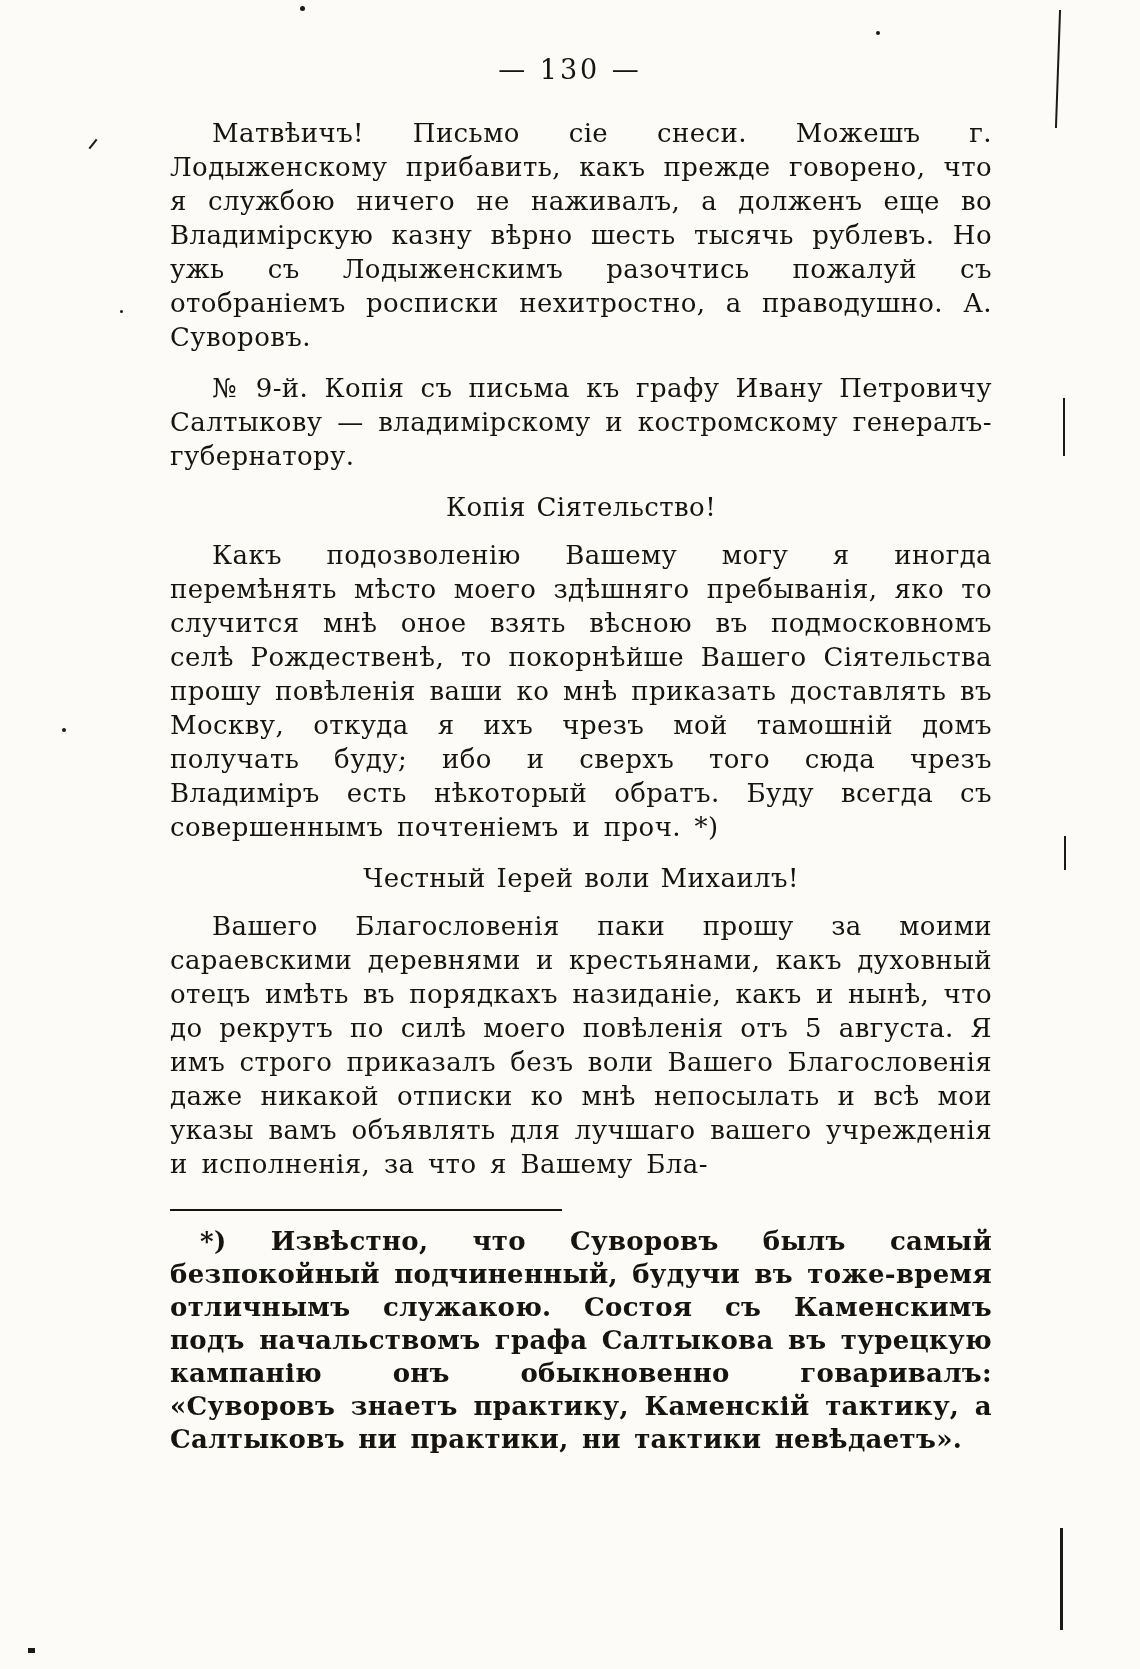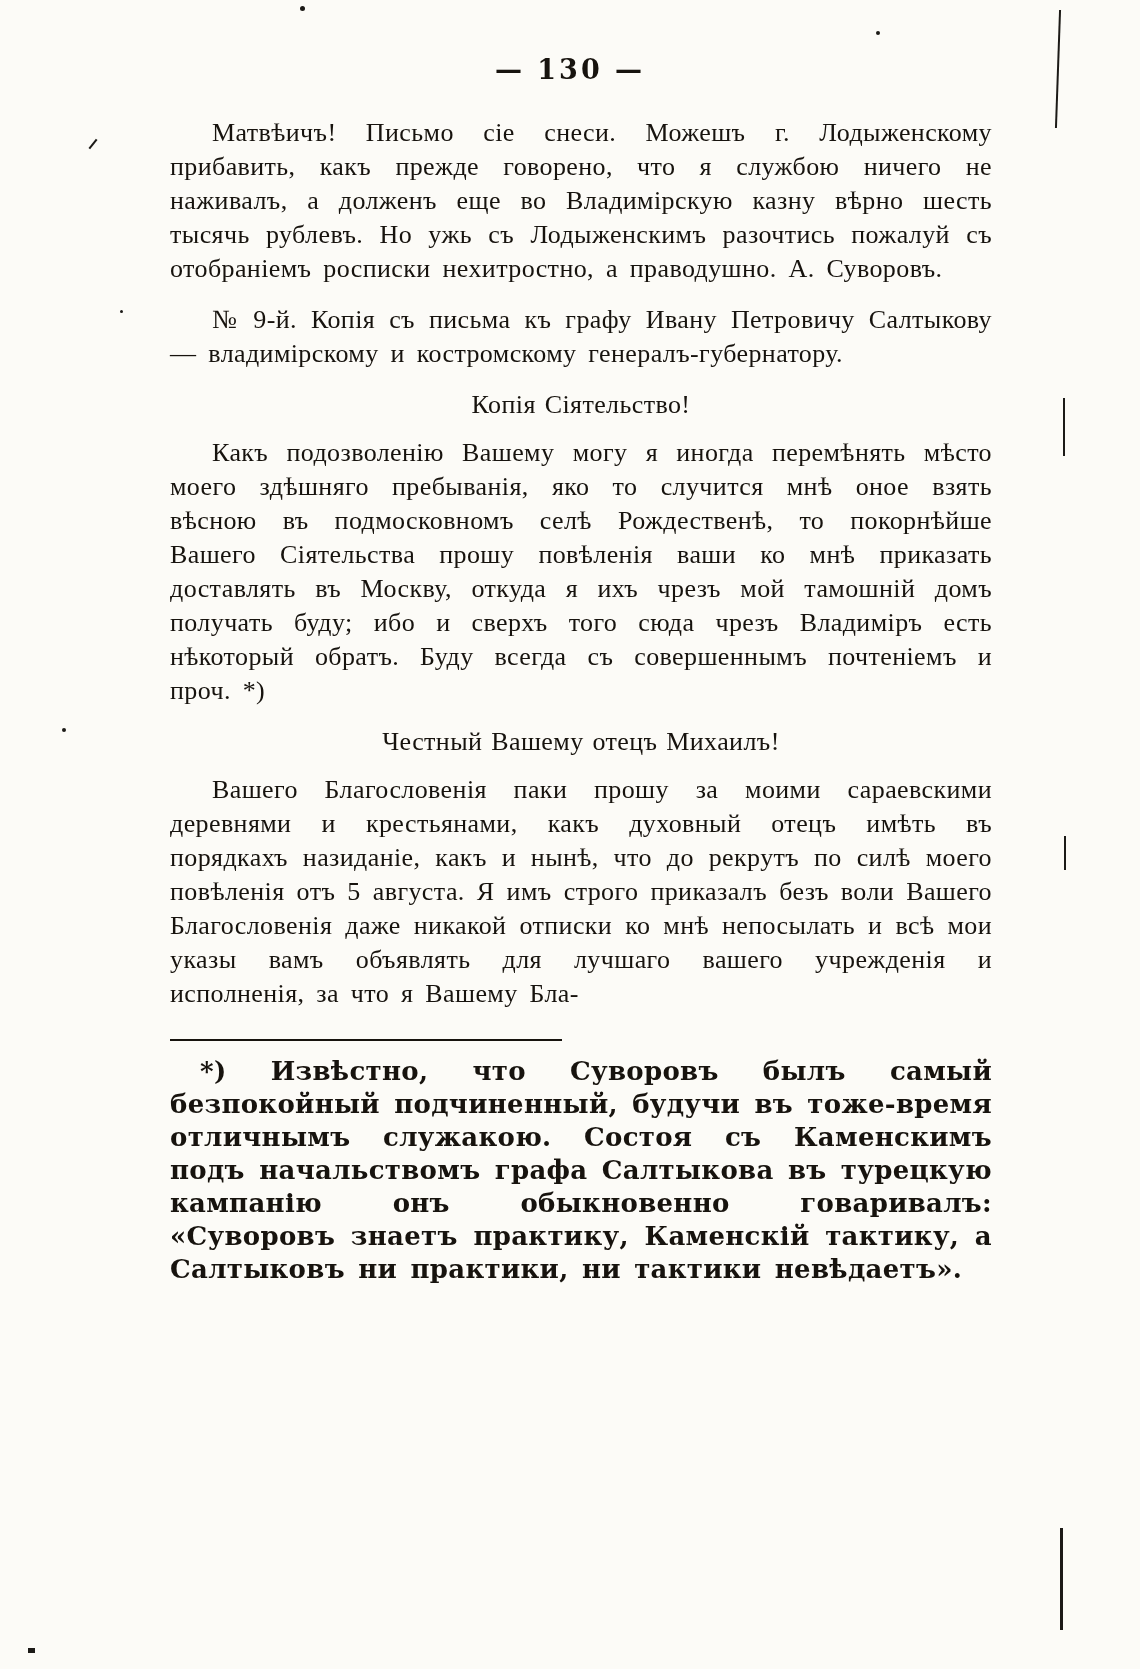--- a/index.html
+++ b/index.html
@@ -17,38 +17,37 @@
     font-family: "DejaVu Serif", serif;
     color: #17130e;
   }
   .page-number {
     position: absolute;
     top: 54px;
     left: 0;
     width: 100%;
     text-align: center;
     font-size: 27px;
-    font-weight: bold;
+    font-weight: normal;
     letter-spacing: 3px;
   }
   .content {
     position: absolute;
     left: 170px;
     top: 116px;
     width: 822px;
     font-size: 26px;
     line-height: 34px;
   }
   .para {
     margin: 0 0 17px 0;
     text-align: justify;
     text-indent: 42px;
     word-spacing: 5px;
     letter-spacing: 0.4px;
-    font-family: Liberation Serif, serif;
   }
   .para.centered {
     text-align: center;
     text-indent: 0;
     margin: 4px 0 14px 0;
     word-spacing: 2px;
   }
   .footnote-rule {
     width: 392px;
     height: 0;
@@ -83,21 +82,21 @@
 
     <p class="para">Матвѣичъ! Письмо сіе снеси. Можешъ г. Лодыженскому прибавить, какъ прежде говорено, что я службою ничего не наживалъ, а долженъ еще во Владимірскую казну вѣрно шесть тысячь рублевъ. Но ужь съ Лодыженскимъ разочтись пожалуй съ отобраніемъ росписки нехитростно, а праводушно. А. Суворовъ.</p>
 
     <p class="para">№ 9-й. Копія съ письма къ графу Ивану Петровичу Салтыкову — владимірскому и костромскому генералъ-губернатору.</p>
 
     <p class="para centered">Копія Сіятельство!</p>
 
     <p class="para">Какъ подозволенію Вашему могу я иногда перемѣнять мѣсто моего здѣшняго пребыванія, яко то случится мнѣ оное взять вѣсною въ подмосковномъ селѣ Рождественѣ, то покорнѣйше Вашего Сіятельства прошу повѣленія ваши ко мнѣ приказать доставлять въ Москву, откуда я ихъ чрезъ мой тамошній домъ получать буду; ибо и сверхъ того сюда чрезъ Владиміръ есть нѣкоторый обратъ. Буду всегда съ совершеннымъ почтеніемъ и проч. *)</p>
 
 
-    <p class="para centered">Честный Вашему отецъ Михаилъ!</p>
+    <p class="para centered">Честный Іерей воли Михаилъ!</p>
 
     <p class="para">Вашего Благословенія паки прошу за моими сараевскими деревнями и крестьянами, какъ духовный отецъ имѣть въ порядкахъ назиданіе, какъ и нынѣ, что до рекрутъ по силѣ моего повѣленія отъ 5 августа. Я имъ строго приказалъ безъ воли Вашего Благословенія даже никакой отписки ко мнѣ непосылать и всѣ мои указы вамъ объявлять для лучшаго вашего учрежденія и исполненія, за что я Вашему Бла-</p>
 
     <div class="footnote-rule"></div>
 
     <p class="footnote">*) Извѣстно, что Суворовъ былъ самый безпокойный подчиненный, будучи въ тоже-время отличнымъ служакою. Состоя съ Каменскимъ подъ начальствомъ графа Салтыкова въ турецкую кампанію онъ обыкновенно говаривалъ: «Суворовъ знаетъ практику, Каменскій тактику, а Салтыковъ ни практики, ни тактики невѣдаетъ».</p>
 
   </div>
 
   <div class="artifact" style="left:1057px; top:10px; width:2px; height:118px; transform:rotate(2deg);"></div>

